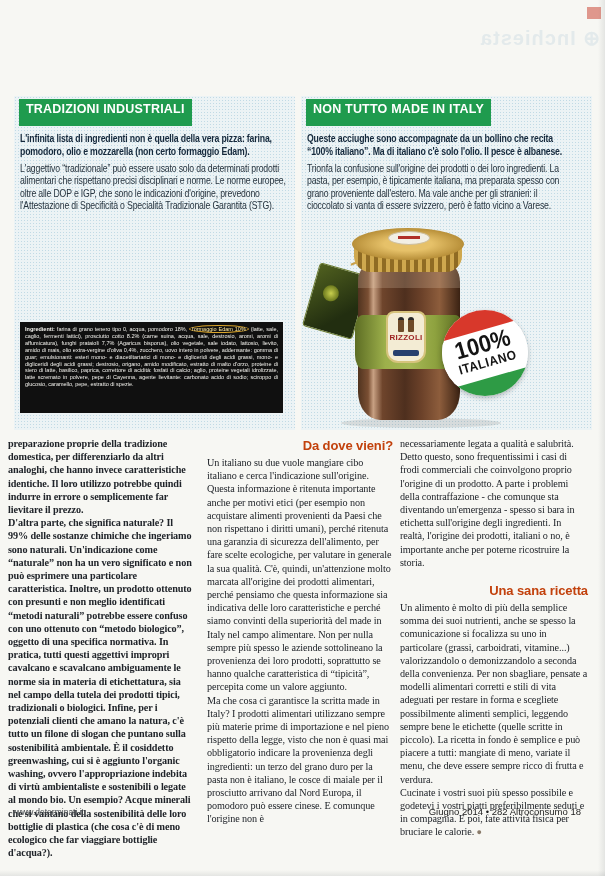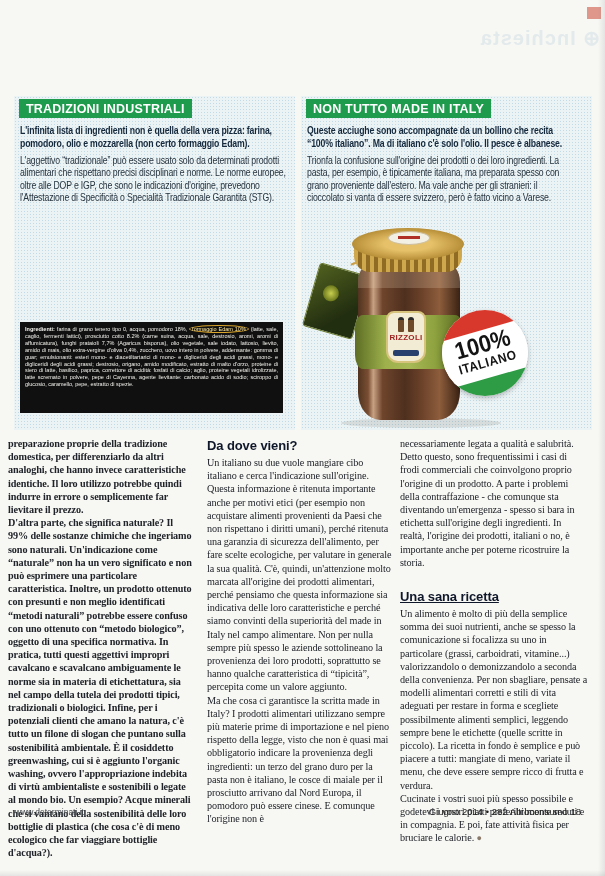--- a/index.html
+++ b/index.html
@@ -15,21 +15,21 @@
               background:linear-gradient(90deg,transparent,rgba(60,70,80,.10));}
   .edge-bottom{position:absolute;left:0;right:0;bottom:0;height:6px;
                background:linear-gradient(180deg,transparent,rgba(60,70,80,.10));}
   
   .panel{position:absolute;top:96px;height:334px;
          background-color:#ecf3f5;
          background-image:radial-gradient(rgba(140,190,210,.45) .7px,transparent .8px);
          background-size:3px 3px;}
   .panel.left{left:14px;width:281px;}
   .panel.right{left:301px;width:291px;}
-  .panel-title{display:inline-block;margin:3px 0 0 5px;padding:3px 7px 2px;
+  .panel-title{display:inline-block;margin:3px 0 0 5px;padding:3px 7px 10px;
                background:#1f9b4e;color:#fff;font:bold 12.5px/14px "Liberation Sans",sans-serif;
                letter-spacing:.2px;}
   .panel-copy{width:318px;transform:scaleX(.845);transform-origin:0 0;
               margin-left:6px;letter-spacing:-.2px;}
   .lead{margin-top:7px;font:bold 10.3px/12.5px "Liberation Sans",sans-serif;color:#15293c;}
   .copy{margin-top:5px;font:10.3px/12.3px "Liberation Sans",sans-serif;color:#27343f;}
   
   .pack{position:absolute;left:30px;top:125px;width:214px;height:101px;
         background:#241418;border-top:2px solid #80201d;border-radius:2px 2px 0 0;
         box-shadow:0 1px 3px rgba(0,0,0,.25);}
@@ -107,22 +107,22 @@
   .b-green{height:40px;background:#2e9b45;}
   .b-pct{display:block;font:bold 24px/24px "Liberation Sans",sans-serif;transform:scaleX(.92);margin-top:2px;}
   .b-country{display:block;font:bold 13px/14px "Liberation Sans",sans-serif;letter-spacing:.5px;transform:scaleX(.92);}
   
   .col{position:absolute;top:437px;font:10.2px/13.2px "Liberation Serif",serif;
        color:#20242a;letter-spacing:-.1px;}
   .col1{left:8px;width:186px;font-weight:bold;}
   .col2{left:207px;width:186px;}
   .col3{left:400px;width:188px;}
   .col p{margin:0;}
-  .col h3{margin:1px 0 3px;font:bold 13px/15px "Liberation Sans",sans-serif;color:#0f172a;}
-  .col3 h3{margin-top:20px;text-decoration:underline;}
+  .col h3{margin:1px 0 3px;font:bold 13px/15px "Liberation Sans",sans-serif;color:#c2410c;text-align:right;}
+  .col3 h3{margin-top:14px;}
   .endmark{color:#8a7b6a;font-size:9px;}
   
   .footer-left{position:absolute;left:15px;top:807px;
                font:8.5px "Liberation Sans",sans-serif;color:#41464b;}
   .footer-right{position:absolute;right:24px;top:806px;
                 font:9.5px "Liberation Sans",sans-serif;color:#1c1c1c;}
   .footer-right b{font-weight:normal;}
 </style>
 </head>
 <body>

